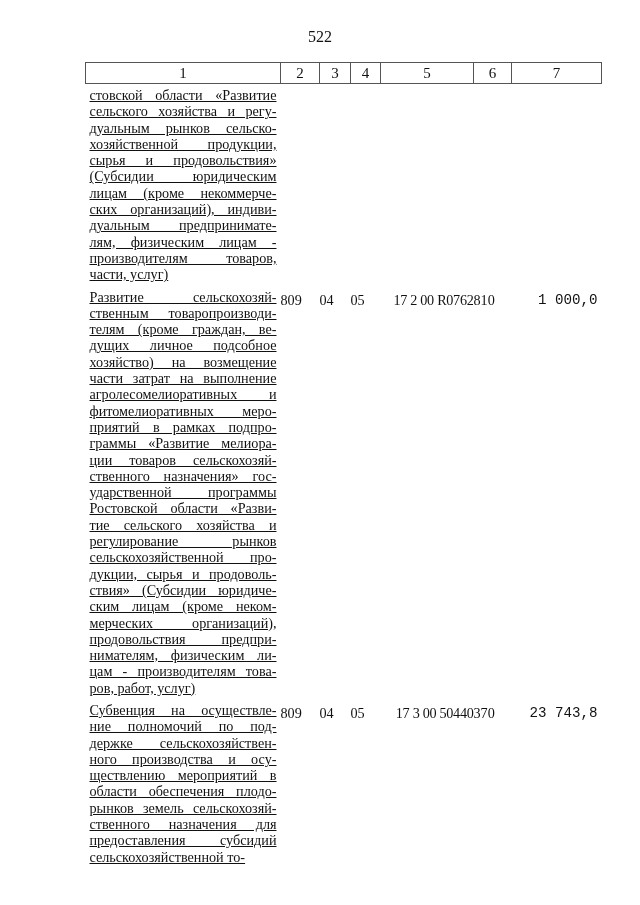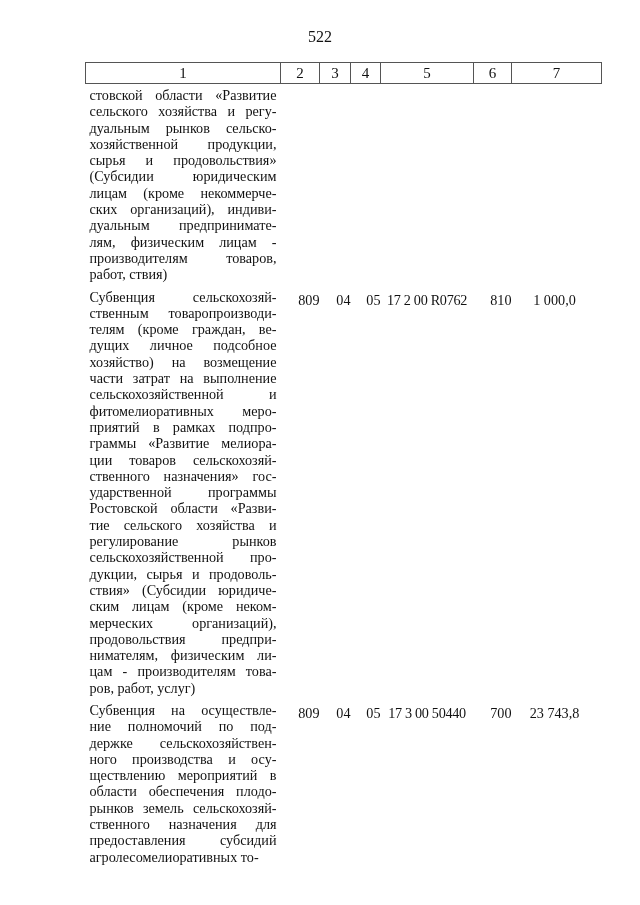--- a/index.html
+++ b/index.html
@@ -36,26 +36,26 @@
     }
     tbody td {
       border: none; vertical-align: top; padding: 0;
     }
     td.desc {
       text-align: justify;
       padding: 0 4px 6px 4px;
       hyphens: manual;
     }
     td.num {
-      text-align: right; white-space: nowrap;
+      text-align: left; white-space: nowrap;
       padding-top: 3px;
     }
-    td.code { text-align: center; white-space: nowrap; padding-top: 3px; letter-spacing: -0.3px; }
-    td.amount { text-align: center; padding-right: 4px; white-space: nowrap; padding-top: 3px; }
-    .desc-line { display: block; text-align: justify; text-align-last: justify; }
+    td.code { text-align: right; white-space: nowrap; padding-top: 3px; letter-spacing: -0.3px; }
+    td.amount { text-align: right; padding-right: 4px; white-space: nowrap; padding-top: 3px; font-family: Liberation Mono, monospace; }
+    .desc-line { display: block; text-align: justify; text-align-last: justify; text-decoration: underline; }
     .desc-line.last { text-align-last: left; }
     tr.row-cont td.desc { padding-top: 3px; }
   </style>
 </head>
 <body>
 
 <div class="page-number">522</div>
 
 <table class="budget">
   <colgroup>
@@ -86,38 +86,38 @@
           <span class="desc-line">сельского хозяйства и регу-</span>
           <span class="desc-line">дуальным рынков сельско-</span>
           <span class="desc-line">хозяйственной продукции,</span>
           <span class="desc-line">сырья и продовольствия»</span>
           <span class="desc-line">(Субсидии юридическим</span>
           <span class="desc-line">лицам (кроме некоммерче-</span>
           <span class="desc-line">ских организаций), индиви-</span>
           <span class="desc-line">дуальным предпринимате-</span>
           <span class="desc-line">лям, физическим лицам -</span>
           <span class="desc-line">производителям товаров,</span>
-          <span class="desc-line last">работ, ствия)</span>
+          <span class="desc-line last">части, услуг)</span>
         </td>
         <td class="num"></td>
         <td class="num"></td>
         <td class="num"></td>
         <td class="code"></td>
         <td class="num"></td>
         <td class="amount"></td>
       </tr>
       <tr class="">
         <td class="desc">
-          <span class="desc-line">Субвенция сельскохозяй-</span>
+          <span class="desc-line">Развитие сельскохозяй-</span>
           <span class="desc-line">ственным товаропроизводи-</span>
           <span class="desc-line">телям (кроме граждан, ве-</span>
           <span class="desc-line">дущих личное подсобное</span>
           <span class="desc-line">хозяйство) на возмещение</span>
           <span class="desc-line">части затрат на выполнение</span>
-          <span class="desc-line">сельскохозяйственной и</span>
+          <span class="desc-line">агролесомелиоративных и</span>
           <span class="desc-line">фитомелиоративных меро-</span>
           <span class="desc-line">приятий в рамках подпро-</span>
           <span class="desc-line">граммы «Развитие мелиора-</span>
           <span class="desc-line">ции товаров сельскохозяй-</span>
           <span class="desc-line">ственного назначения» гос-</span>
           <span class="desc-line">ударственной программы</span>
           <span class="desc-line">Ростовской области «Разви-</span>
           <span class="desc-line">тие сельского хозяйства и</span>
           <span class="desc-line">регулирование рынков</span>
           <span class="desc-line">сельскохозяйственной про-</span>
@@ -141,23 +141,23 @@
         <td class="desc">
           <span class="desc-line">Субвенция на осуществле-</span>
           <span class="desc-line">ние полномочий по под-</span>
           <span class="desc-line">держке сельскохозяйствен-</span>
           <span class="desc-line">ного производства и осу-</span>
           <span class="desc-line">ществлению мероприятий в</span>
           <span class="desc-line">области обеспечения плодо-</span>
           <span class="desc-line">рынков земель сельскохозяй-</span>
           <span class="desc-line">ственного назначения для</span>
           <span class="desc-line">предоставления субсидий</span>
-          <span class="desc-line last">агролесомелиоративных то-</span>
+          <span class="desc-line last">сельскохозяйственной то-</span>
         </td>
         <td class="num">809</td>
         <td class="num">04</td>
         <td class="num">05</td>
         <td class="code">17 3 00 50440</td>
-        <td class="num">700</td>
+        <td class="num">370</td>
         <td class="amount">23 743,8</td>
       </tr>
     </tbody>
 </table>
 
 </body></html>

